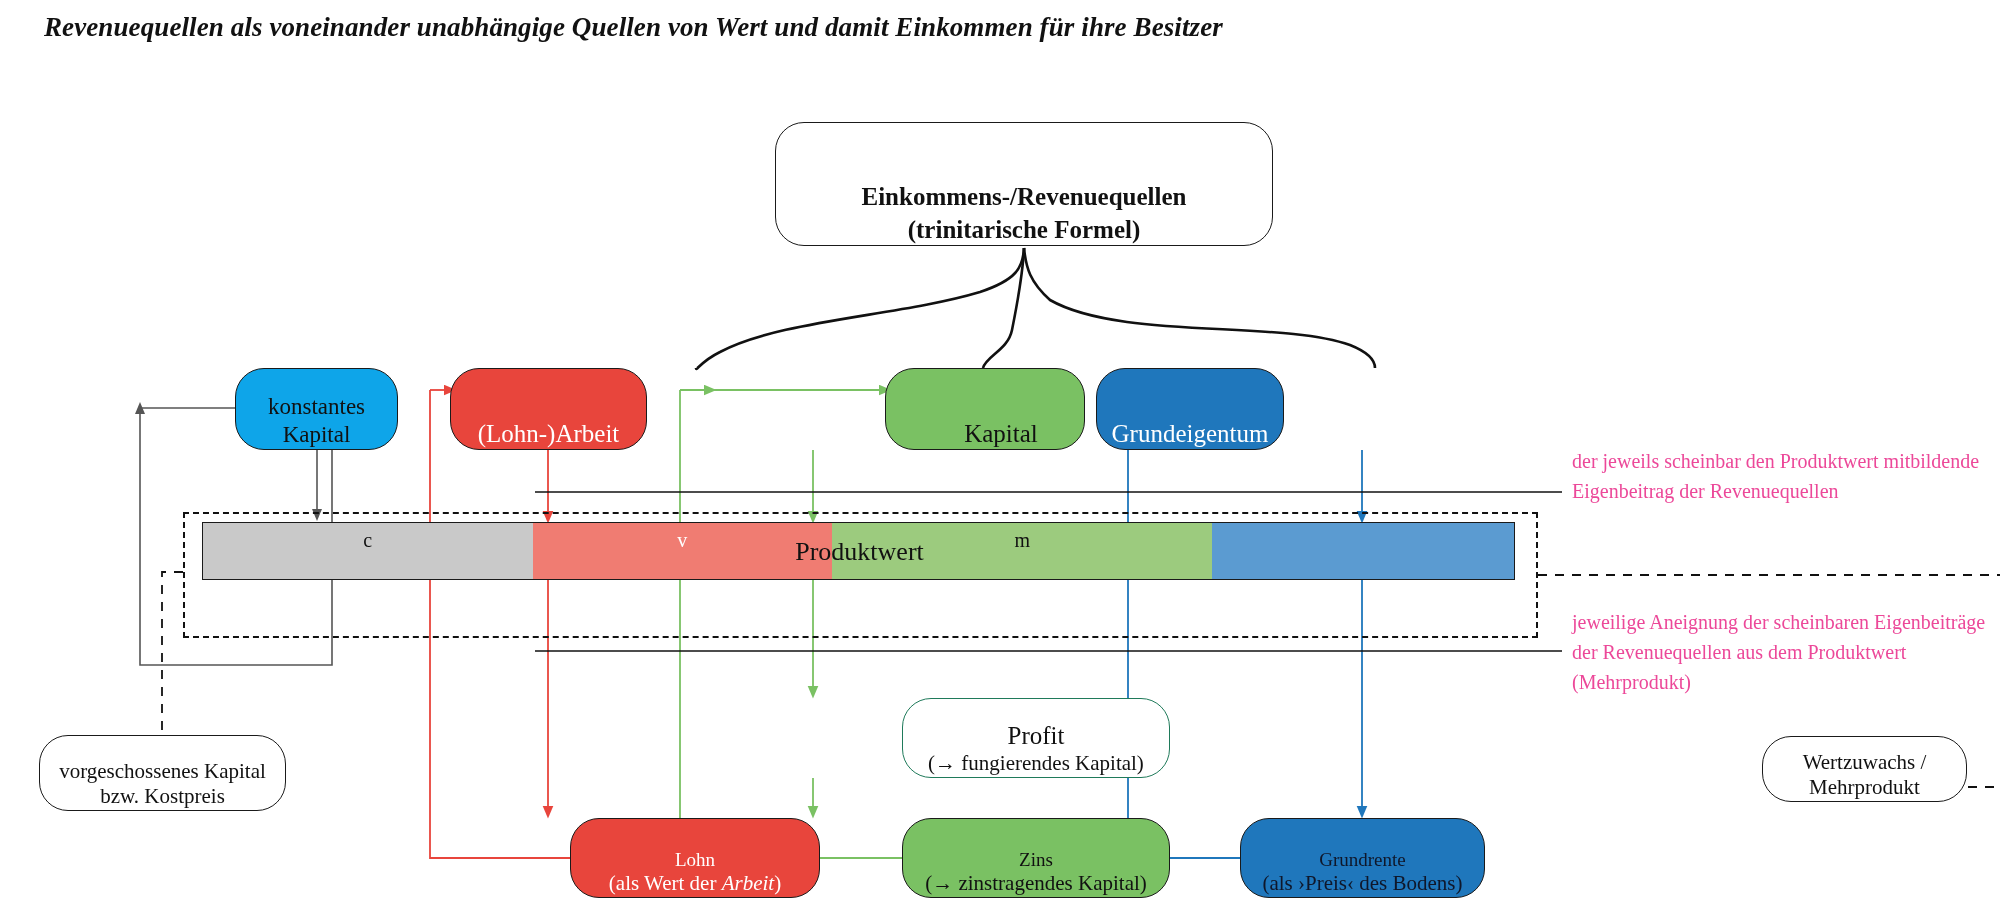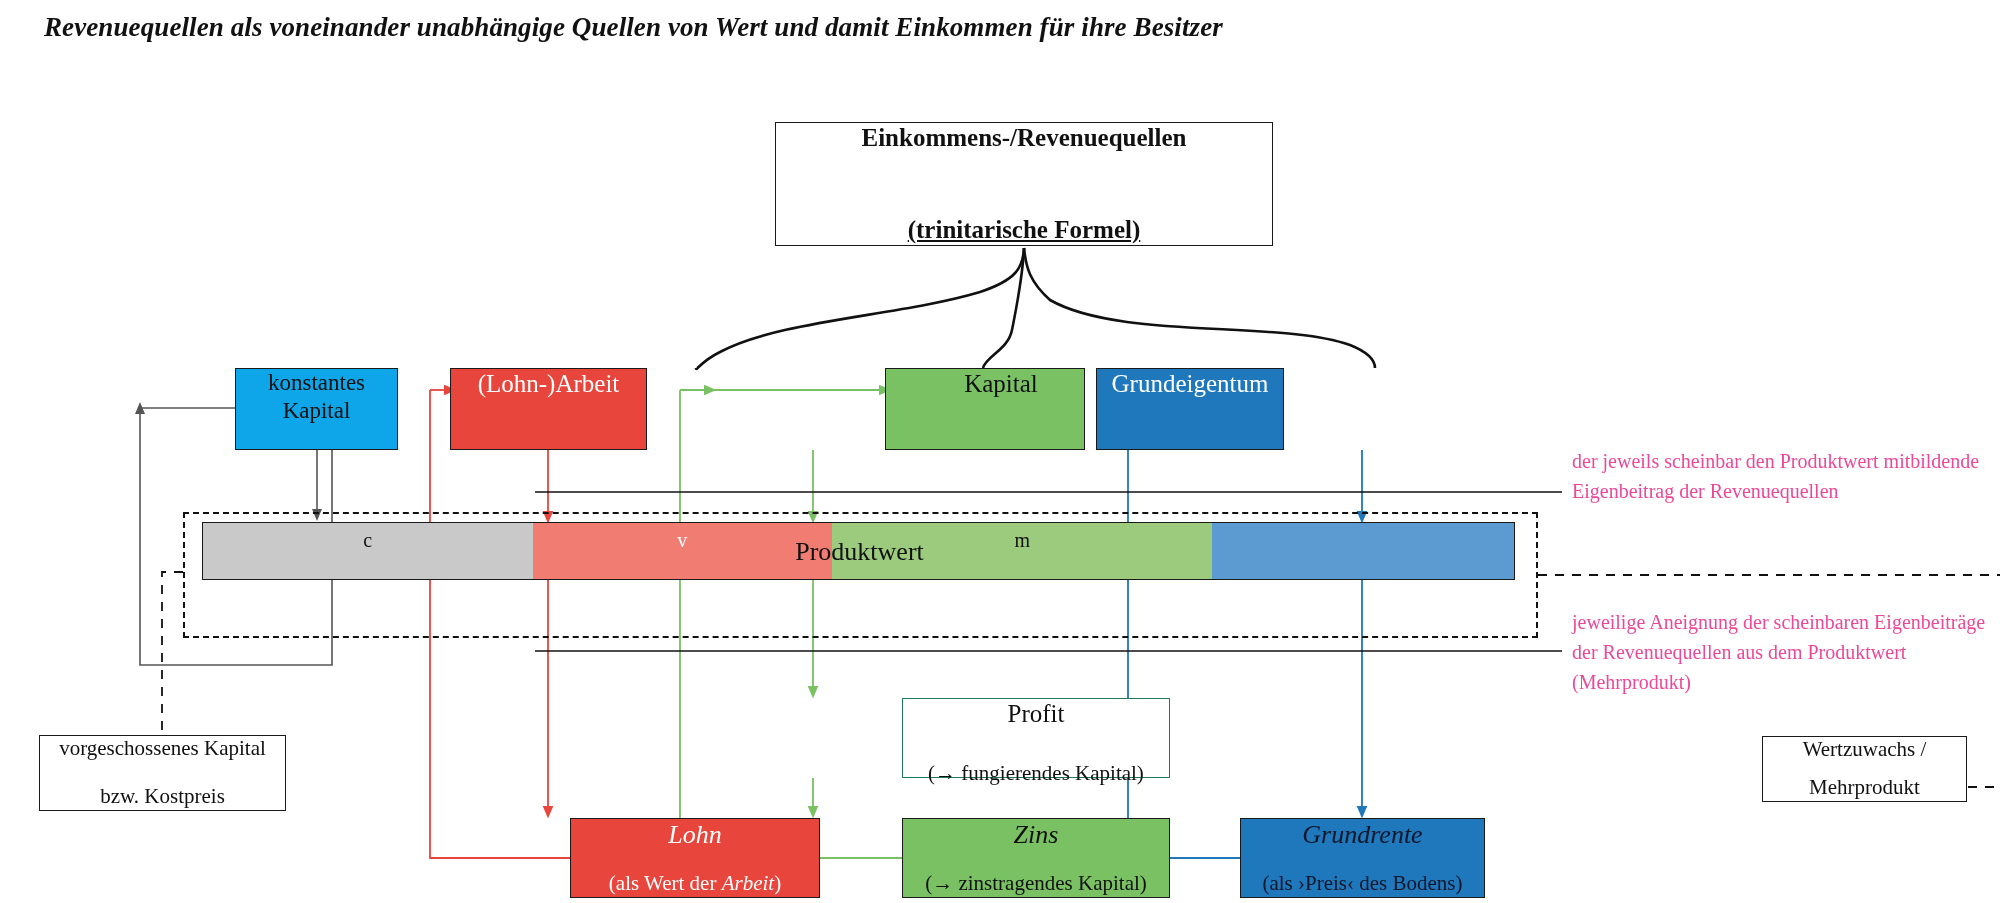--- a/index.html
+++ b/index.html
@@ -1,28 +1,28 @@
 <!DOCTYPE html>
 <html><head>
 <meta charset="utf-8">
 <style>
   html,body{margin:0;padding:0;background:#ffffff;}
   body{width:2000px;height:903px;position:relative;overflow:hidden;
        font-family:"Liberation Serif","DejaVu Serif",serif;color:#111;}
   #stage{position:absolute;left:0;top:0;width:2000px;height:903px;margin-left:20px;}
   #wires{position:absolute;left:0;top:0;width:2000px;height:903px;pointer-events:none;}
   .node{position:absolute;box-sizing:border-box;display:flex;flex-direction:column;
-        align-items:center;justify-content:space-between;text-align:center;line-height:1.22;}
+        align-items:center;justify-content:flex-end;text-align:center;line-height:1.22;border-radius:29px;}
 
   #title{position:absolute;left:24px;top:12px;font-size:27px;font-weight:bold;
          font-style:italic;letter-spacing:.1px;white-space:nowrap;}
 
   #top-box{left:755px;top:122px;width:498px;height:124px;border:1.6px solid #1a1a1a;
            background:#fff;font-size:25px;font-weight:bold;}
-  #top-box .l2{margin-top:2px;text-decoration:underline;}
+  #top-box .l2{margin-top:2px;}
 
   .src{height:82px;border:1.8px solid #1a1a1a;font-size:25px;}
   #src-konst{left:215px;top:368px;width:163px;background:#0ea5e9;color:#111;font-size:23px;}
   #src-arbeit{left:430px;top:368px;width:197px;background:#e8453c;color:#fff;}
   #src-kapital{left:865px;top:368px;width:200px;background:#7ac163;color:#111;padding-left:32px;}
   #src-grund{left:1076px;top:368px;width:188px;background:#1f77bc;color:#fff;}
 
   #bar-frame{position:absolute;left:163px;top:512px;width:1355px;height:126px;
              border:2px dashed #111;box-sizing:border-box;}
   #bar{position:absolute;left:182px;top:522px;width:1313px;height:58px;
@@ -32,26 +32,26 @@
   #seg-c{width:330px;background:#c9c9c9;color:#111;}
   #seg-v{width:300px;background:#f07c72;color:#fff;}
   #seg-m{width:381px;background:#9ccb7e;color:#111;}
   #seg-r{width:302px;background:#5b9bd1;color:#fff;}
   #pw-label{position:absolute;left:0;top:0;width:1313px;height:58px;
             display:flex;align-items:center;justify-content:center;
             font-size:26px;color:#111;pointer-events:none;}
   #pw-label span{background:transparent;padding:0 6px;font-family:Liberation Serif, serif;}
 
   #profit-box{left:882px;top:698px;width:268px;height:80px;border:1.6px solid #1f7a5a;
-              background:#fff;font-size:22px;gap:31px;}
+              background:#fff;font-size:22px;}
   .res{height:80px;border:1.8px solid #1a1a1a;font-size:23px;}
   #res-lohn{left:550px;top:818px;width:250px;background:#e8453c;color:#fff;}
   #res-zins{left:882px;top:818px;width:268px;background:#7ac163;color:#111;}
   #res-grund{left:1220px;top:818px;width:245px;background:#1f77bc;color:#0f172a;}
-  .res .l1{font-size:26px;font-style:italic;}
+  .res .l1{font-size:19px;}
   .res .l2,#profit-box .l2{font-size:21px;}
   #profit-box .l1{font-size:25px;}
 
   #note-box-left{left:19px;top:735px;width:247px;height:76px;border:1.4px solid #1a1a1a;
                  background:#fff;font-size:21px;font-family:Liberation Serif, serif;}
   #note-box-right{left:1742px;top:736px;width:205px;height:66px;border:1.4px solid #1a1a1a;
                   background:#fff;font-size:21px;}
 
   .annot{position:absolute;font-size:20px;line-height:1.5;color:#ec4899;}
   #annot-top{left:1552px;top:446px;width:420px;}

